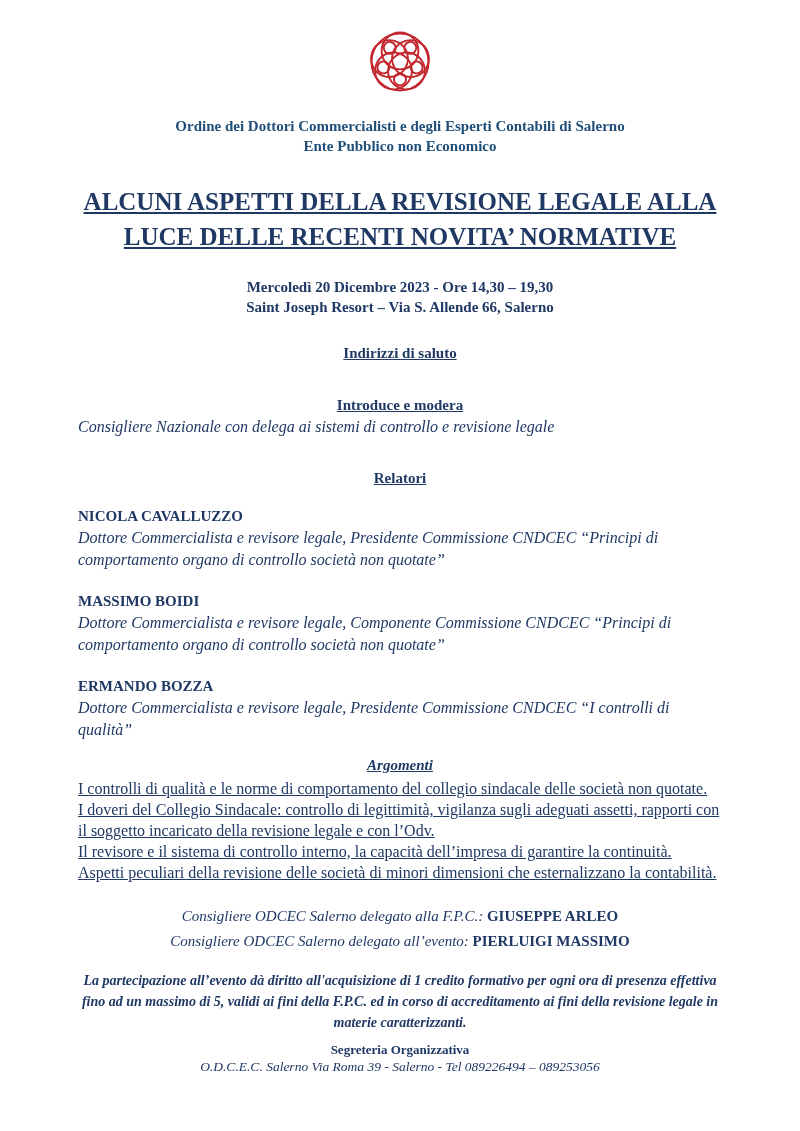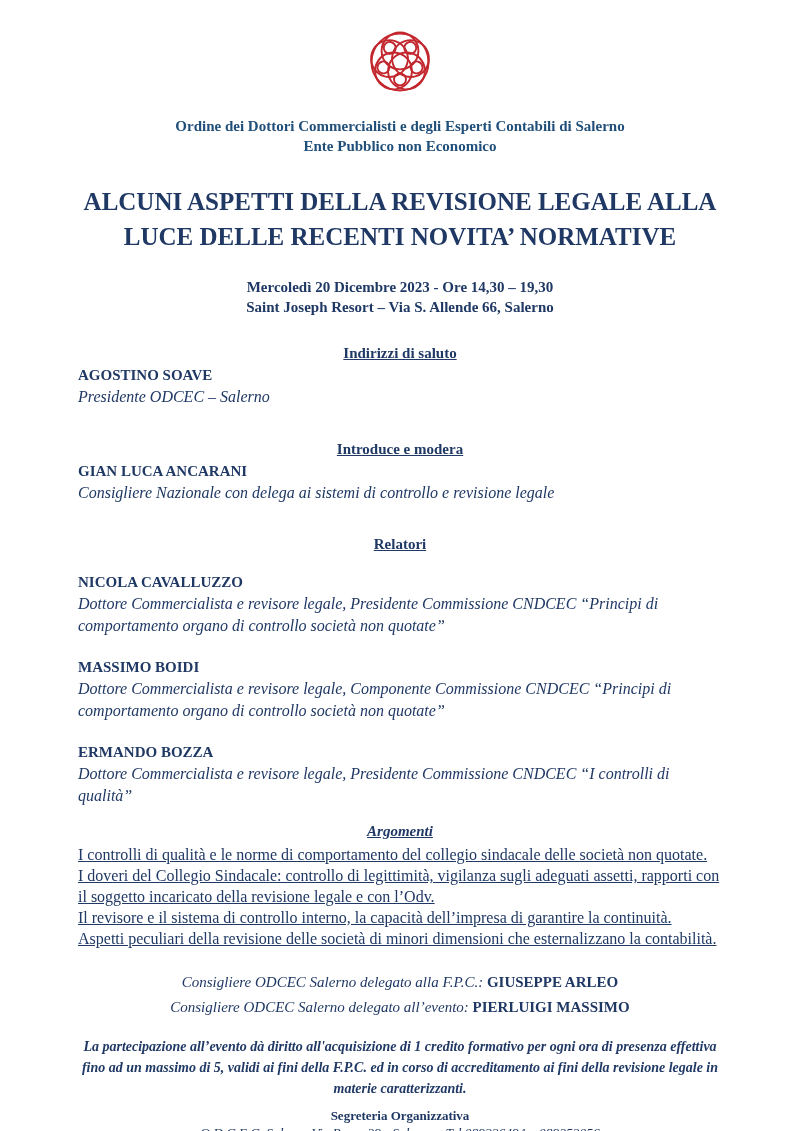--- a/index.html
+++ b/index.html
@@ -17,21 +17,21 @@
     padding:14px 78px 0;
     background:var(--page-bg);
     font-family:"Liberation Serif","DejaVu Serif",serif;
     color:var(--navy);
     overflow:hidden;
   }
   .logo-wrap{text-align:center;margin-top:2px;}
   .org{margin-top:4px;text-align:center;color:var(--header-blue);
        font-weight:bold;font-size:15px;line-height:20px;}
   .title{margin:28px auto 0;max-width:660px;text-align:center;
-         font-size:25px;line-height:35px;font-weight:bold;color:var(--navy);}
+         font-size:25px;line-height:35px;font-weight:bold;color:var(--navy);text-decoration:underline;}
   .when-block{margin-top:23px;text-align:center;font-weight:bold;
               font-size:15px;line-height:20px;}
   .sec-heading{text-align:center;font-weight:bold;font-size:15px;line-height:21px;}
   .sec-heading span{text-decoration:underline;}
   .mt-saluto{margin-top:26px;}
   .mt-modera{margin-top:31px;}
   .mt-relatori{margin-top:30px;margin-bottom:17px;}
   .mt-argomenti{margin-top:14px;font-style:italic;}
   .speaker-name{font-weight:bold;font-size:15px;line-height:21px;margin-top:1px;}
   .speaker-role{font-style:italic;font-size:16px;line-height:22px;}
@@ -80,30 +80,25 @@
   <h1 class="title">ALCUNI ASPETTI DELLA REVISIONE LEGALE ALLA LUCE DELLE RECENTI NOVITA’ NORMATIVE</h1>
 
   <div class="when-block">
     <div>Mercoledì 20 Dicembre 2023 - Ore 14,30 – 19,30</div>
     <div>Saint Joseph Resort – Via S. Allende 66, Salerno</div>
   </div>
 
   <div class="sec-heading mt-saluto">
     <span>Indirizzi di saluto</span>
   </div>
-  <div class="speaker">
-    <div class="speaker-name">AGOSTINO SOAVE</div>
-    <div class="speaker-role">Presidente ODCEC – Salerno</div>
-  </div>
 
   <div class="sec-heading mt-modera">
     <span>Introduce e modera</span>
   </div>
   <div class="speaker">
-    <div class="speaker-name">GIAN LUCA ANCARANI</div>
     <div class="speaker-role">Consigliere Nazionale con delega ai sistemi di controllo e revisione legale</div>
   </div>
 
   <div class="sec-heading mt-relatori">
     <span>Relatori</span>
   </div>
   <div class="speaker">
     <div class="speaker-name">NICOLA CAVALLUZZO</div>
     <div class="speaker-role">Dottore Commercialista e revisore legale, Presidente Commissione CNDCEC “Principi di comportamento organo di controllo società non quotate”</div>
   </div>

